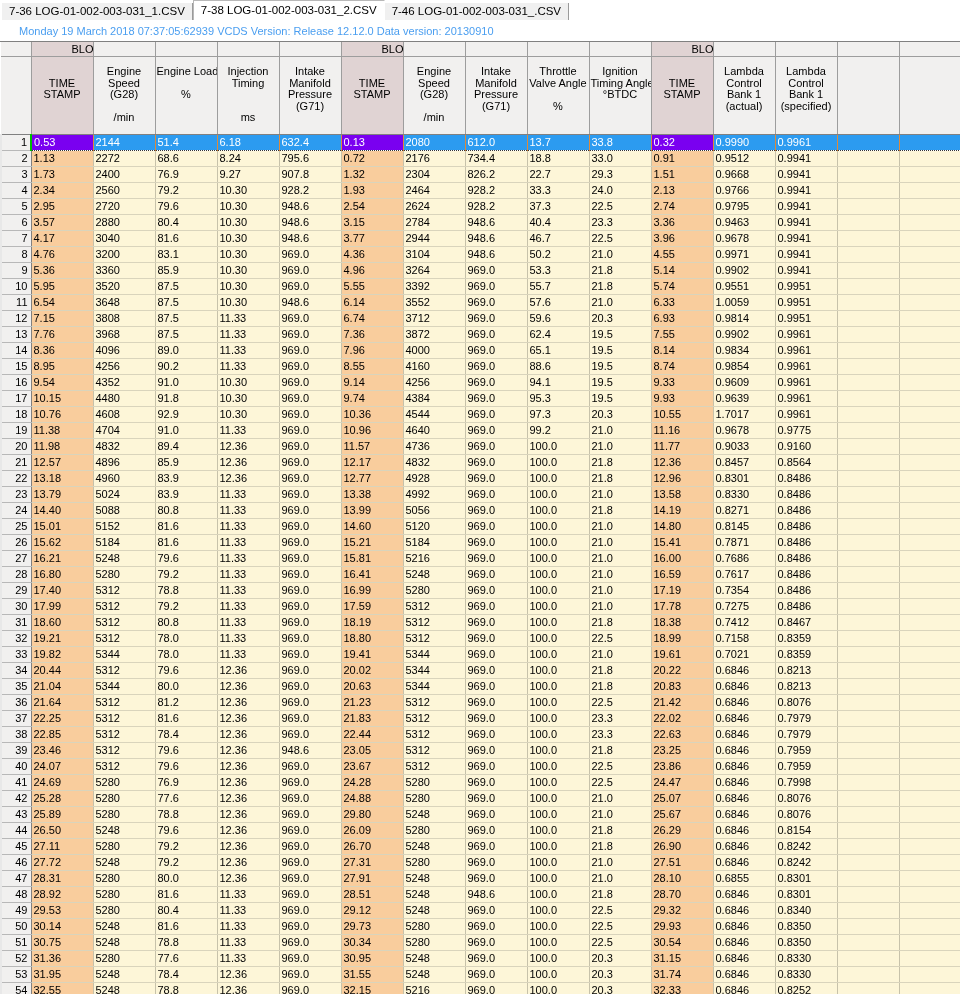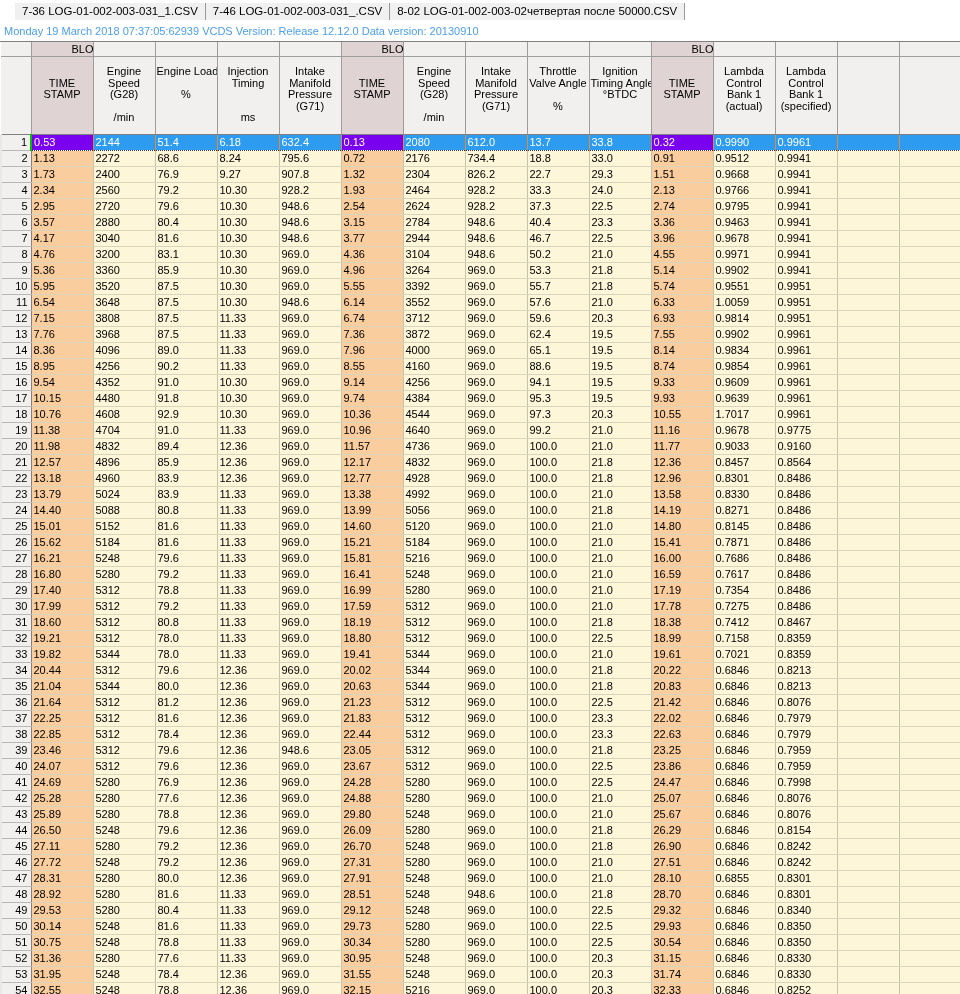--- a/index.html
+++ b/index.html
@@ -15,21 +15,21 @@
     color: #000000;
     overflow: hidden;
   }
 
   
   #tabstrip {
     display: flex;
     align-items: flex-end;
     height: 20px;
     background: #ffffff;
-    padding-left: 15px;
+    padding-left: 2px;
     box-sizing: border-box;
   }
   .tab {
     height: 17px;
     line-height: 17px;
     padding: 0 7px;
     font-size: 11.5px;
     white-space: nowrap;
     color: #000;
     background: #f0f0f0;
@@ -46,21 +46,21 @@
     font-weight: normal;
   }
   #tabstrip-filler {
     flex: 1 1 auto;
     height: 17px;
     background: #ffffff;
   }
 
   
   #infoblock {
-    padding: 4px 0 3px 4px;
+    padding: 4px 0 3px 19px;
     background: #ffffff;
   }
   .infoline {
     color: #4a9ef0;
     font-size: 11px;
     line-height: 14px;
     white-space: nowrap;
   }
 
   
@@ -193,22 +193,22 @@
   }
   tr.selrow td.pad {
     background: #2c9bf0;
   }
 </style>
 </head>
 <body>
 
 <div id="tabstrip">
     <div class="tab">7-36 LOG-01-002-003-031_1.CSV</div>
+    <div class="tab active">7-38 LOG-01-002-003-031_2.CSV</div>
     <div class="tab">7-46 LOG-01-002-003-031_.CSV</div>
-    <div class="tab">8-02 LOG-01-002-003-02четвертая после 50000.CSV</div>
     <div id="tabstrip-filler"></div>
   </div>
 
 <div id="infoblock">
   <div class="infoline">Monday 19 March 2018 07:37:05:62939 VCDS Version: Release 12.12.0 Data version: 20130910</div>
 </div>
 
 <div id="gridwrap">
   <table class="grid">
     <colgroup>

